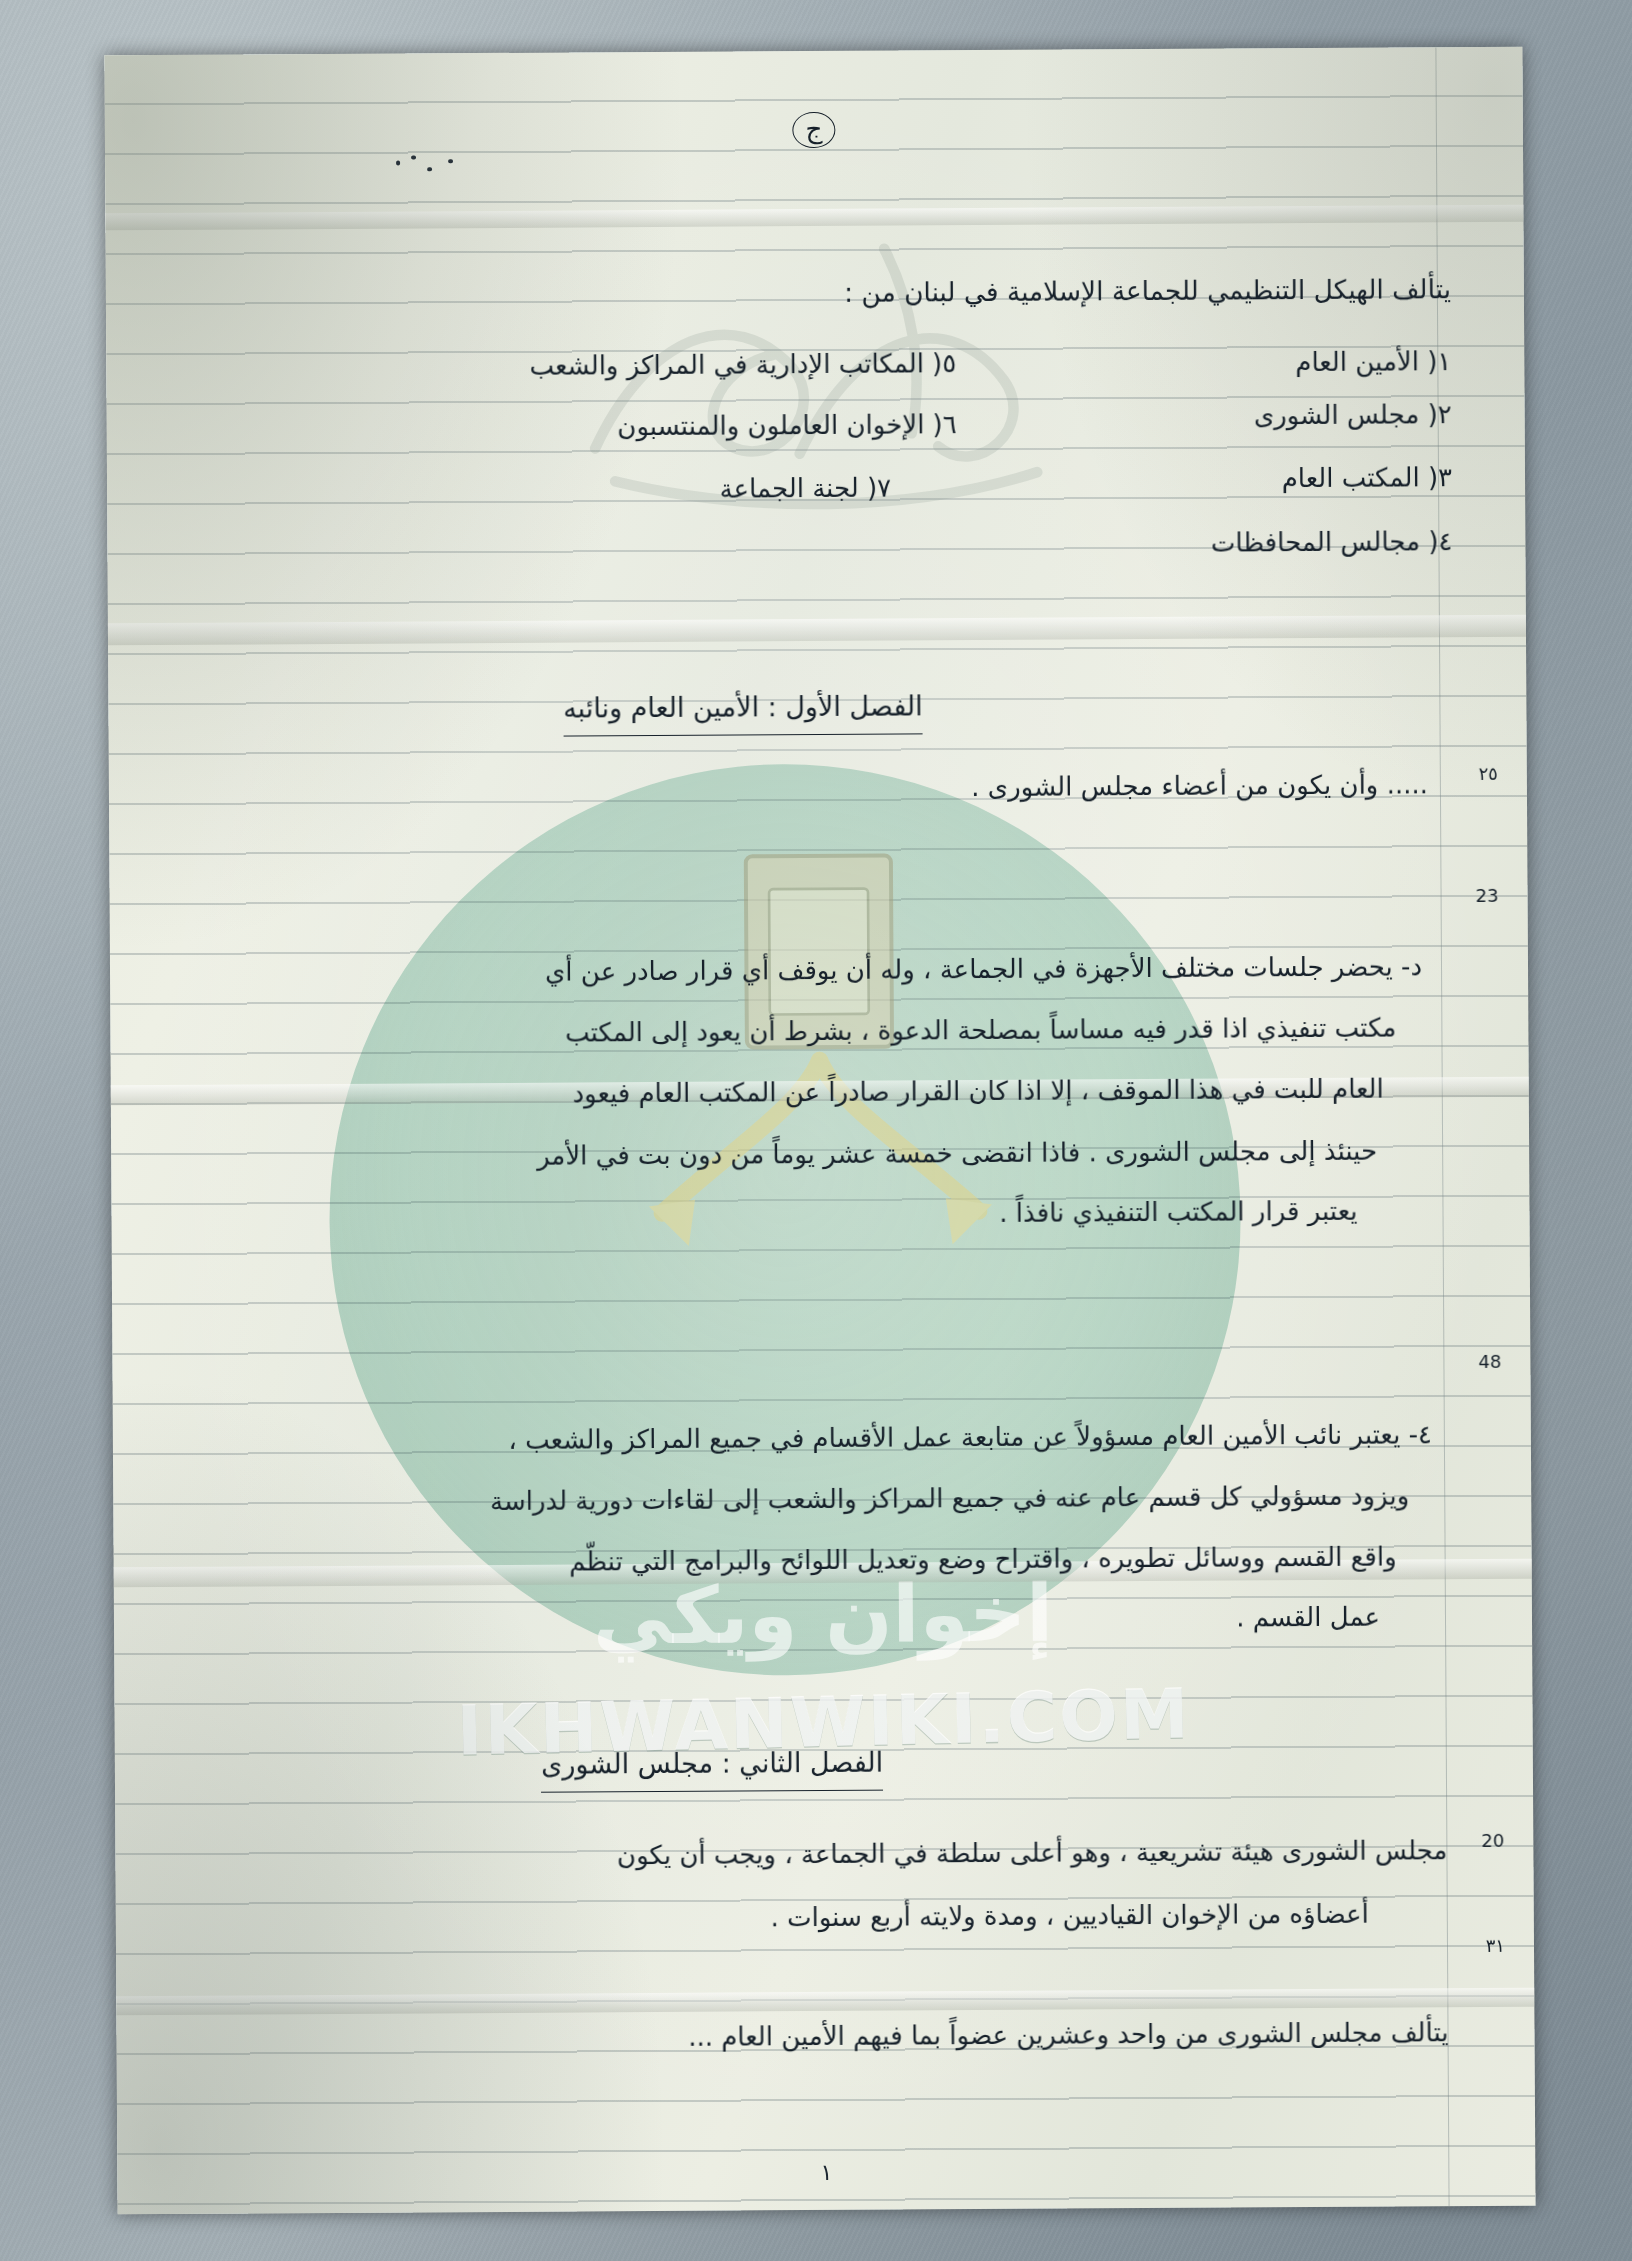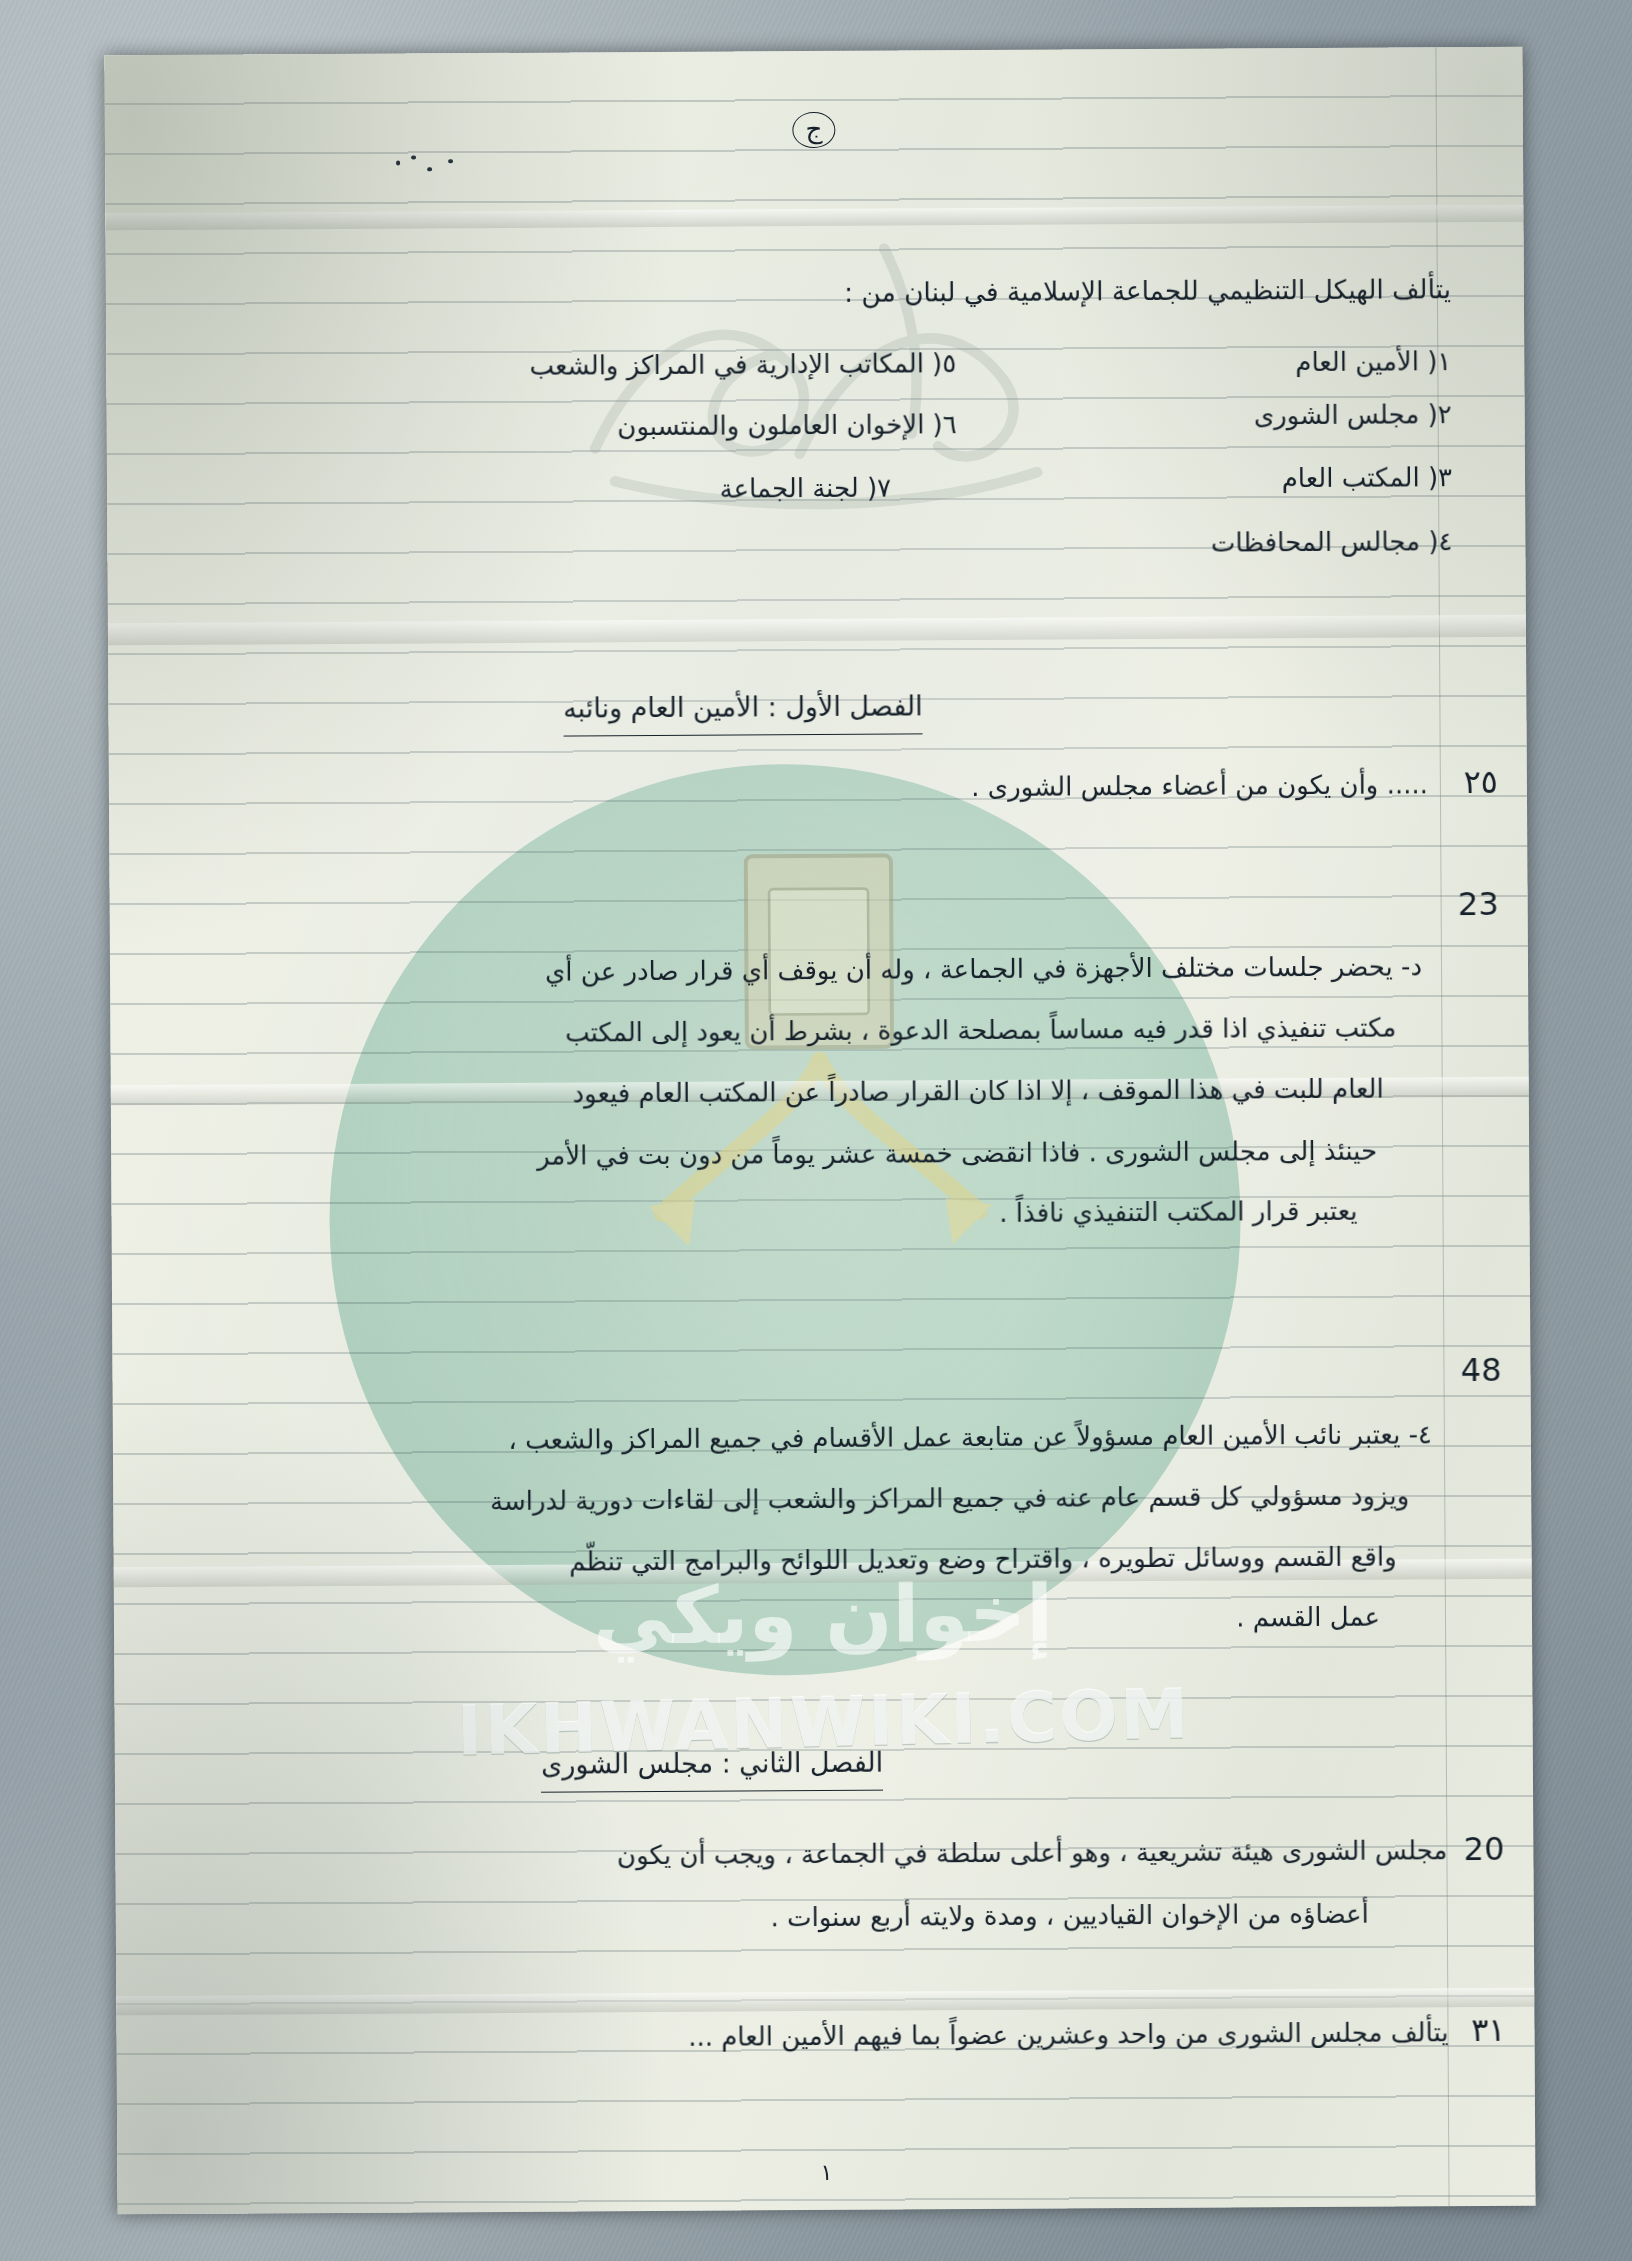--- a/index.html
+++ b/index.html
@@ -215,21 +215,21 @@
     bottom: 25px;
     font-size: 22.4px;
     color: #1b2630;
     z-index: 8;
   }
 
   
   .marker {
     position: absolute;
     right: 29px;
-    font-size: 32px;
+    font-size: 18px;
     color: #16202a;
     direction: rtl;
   }
 
   .tiny-dots {
     position: absolute;
     left: 284px;
     top: 99px;
     width: 79px;
     height: 40px;
@@ -326,20 +326,20 @@
       <div class="hw pen sz-body" style="right:152px; top:1545px; width:462px;">عمل القسم .</div>
 
       <div class="hw pen sz-title" style="right:581px; top:1637px; width:581px;">
         <span class="underline-t">الفصل الثاني : مجلس الشورى</span>
       </div>
 
       <div class="marker pen" style="top:1783px;">20</div>
       <div class="hw pen sz-body" style="right:86px; top:1779px; width:1162px;">مجلس الشورى هيئة تشريعية ، وهو أعلى سلطة في الجماعة ، ويجب أن يكون</div>
       <div class="hw pen sz-body" style="right:165px; top:1842px; width:1056px;">أعضاؤه من الإخوان القياديين ، ومدة ولايته أربع سنوات .</div>
 
-      <div class="marker pen" style="top:1964px;margin-left:14px;">٣١</div>
+      <div class="marker pen" style="top:1888px;margin-left:14px;">٣١</div>
       <div class="hw pen sz-body" style="right:86px; top:1961px; width:1030px;">يتألف مجلس الشورى من واحد وعشرين عضواً بما فيهم الأمين العام ...</div>
 
       <div class="footno">١</div>
     </div>
   </div>
 </div>
 
 
 </body></html>

